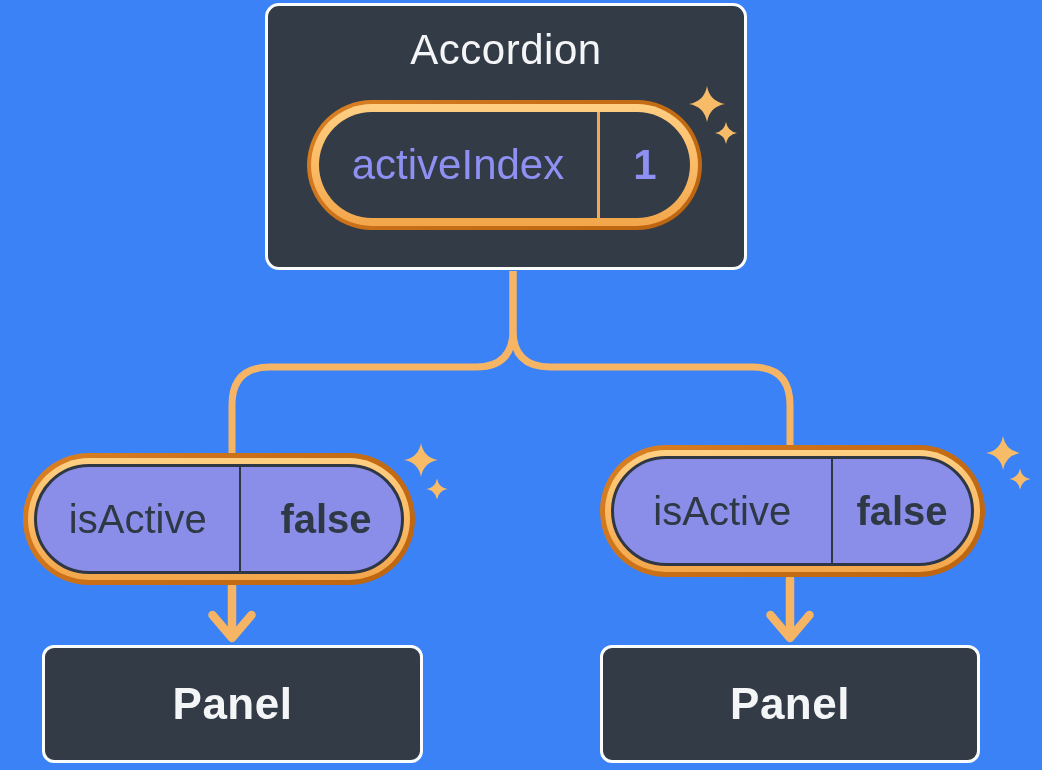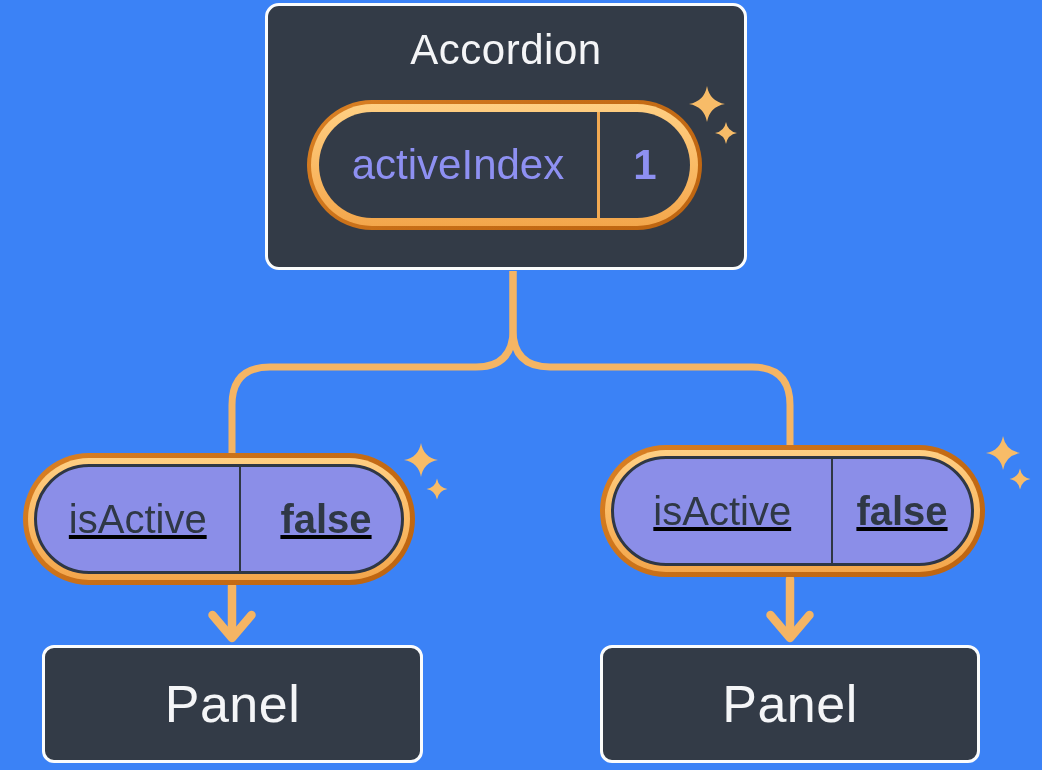--- a/index.html
+++ b/index.html
@@ -43,22 +43,22 @@
   }
   .panel-box {
     display: flex;
     align-items: center;
     justify-content: center;
     border-radius: 12px;
     z-index: 1;
   }
   .panel-label {
     color: #F4F5F7;
-    font-size: 52px;
-    font-weight: 400;
+    font-size: 44px;
+    font-weight: 700;
     letter-spacing: 0.5px;
   }
 
   
   .pill-outer {
     position: absolute;
     border-radius: 999px;
     background: linear-gradient(145deg, #DB8124 0%, #C76E17 45%, #BD6410 100%);
     padding: 4px;
     box-sizing: border-box;
@@ -80,21 +80,20 @@
     display: flex;
     align-items: stretch;
     overflow: hidden;
   }
   .pill-body.state {
     background: #333B47;
   }
   .pill-body.prop {
     background: #8B8EE8;
     border: 3px solid #2F3744;
-    text-decoration: underline;
   }
   .pill-label, .pill-value {
     display: flex;
     align-items: center;
     justify-content: center;
   }
   .pill-label { flex: 1; }
   .state .pill-label, .state .pill-value {
     color: #8E90F2;
     font-size: 42px;

